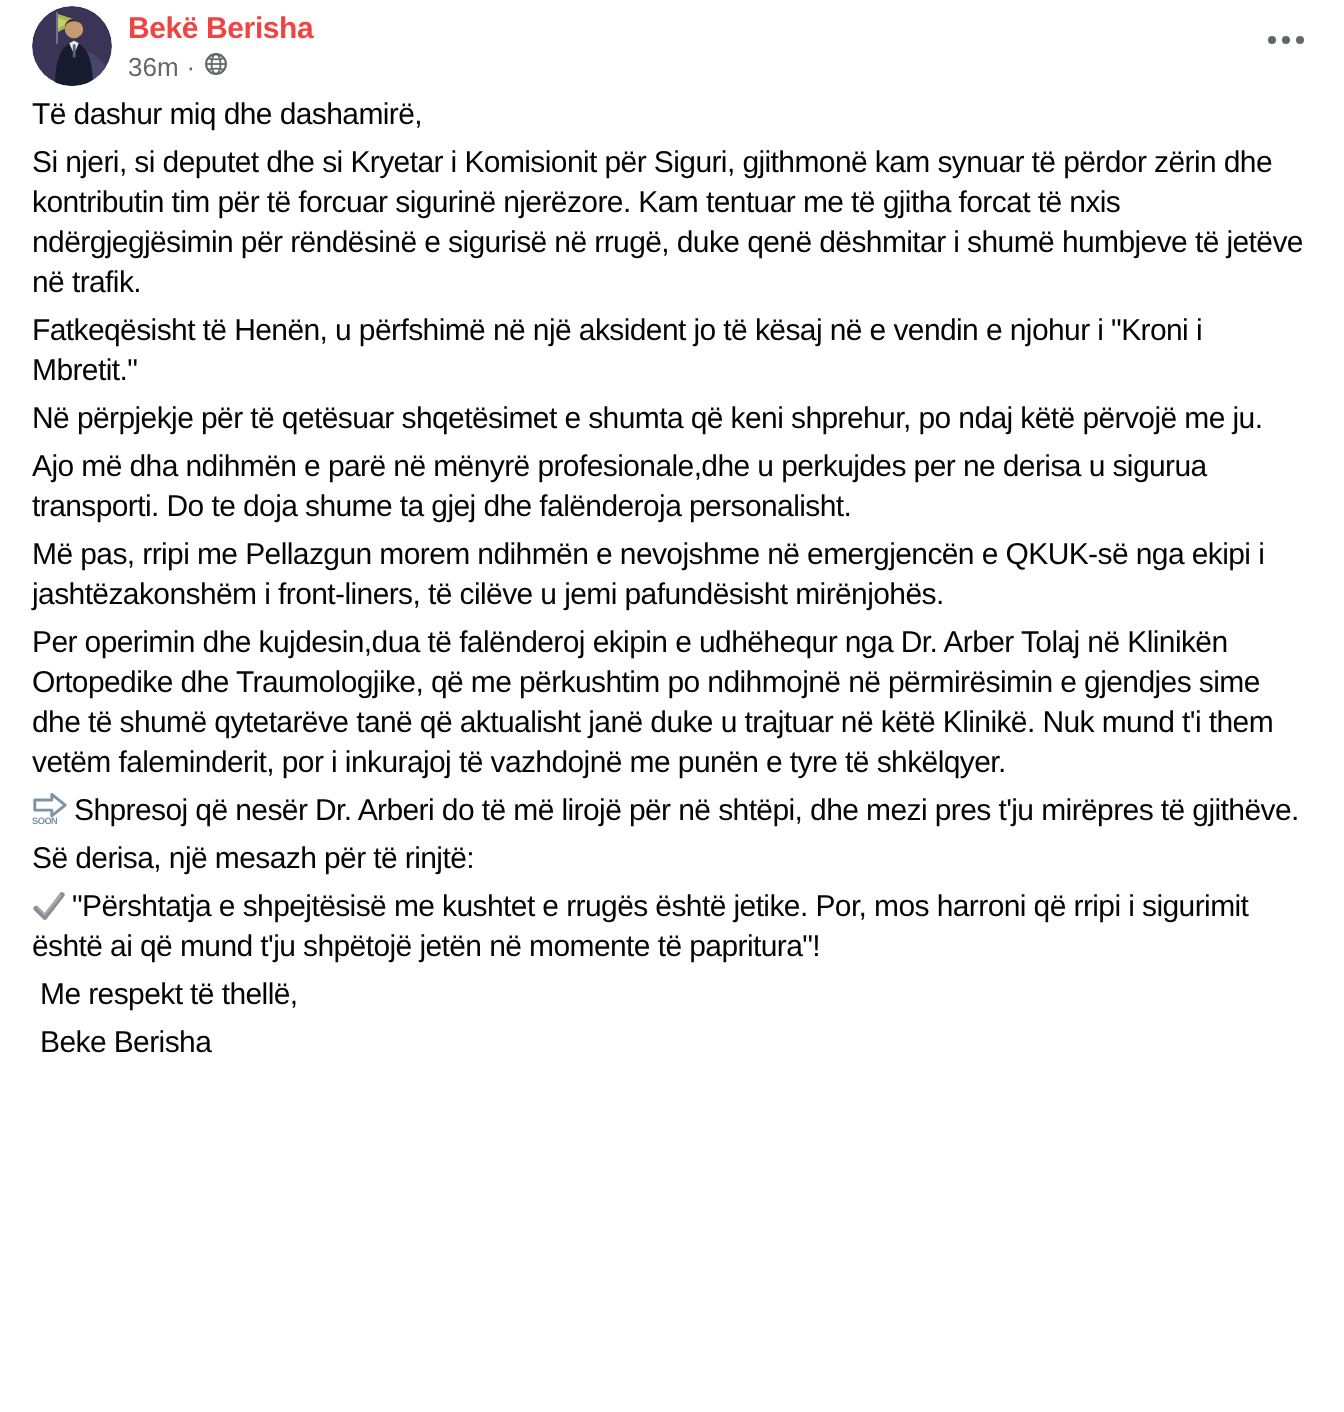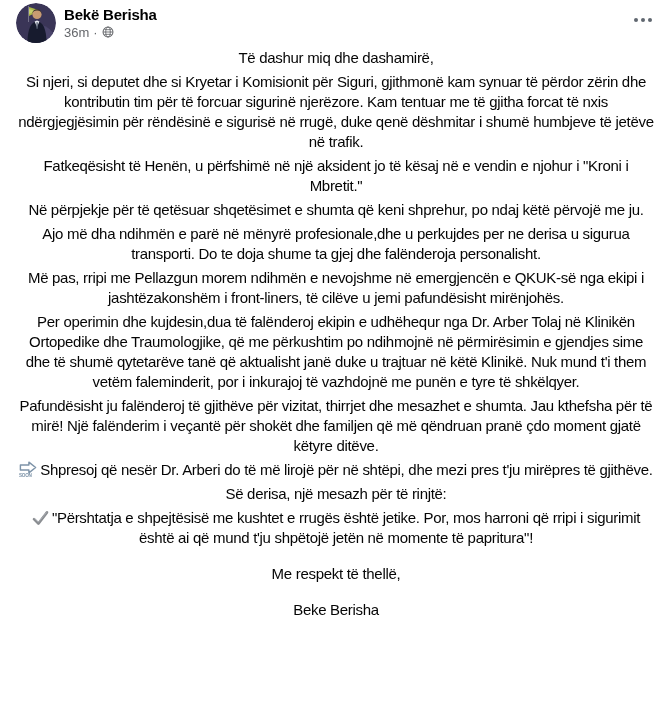--- a/index.html
+++ b/index.html
@@ -8,40 +8,40 @@
     font-family:"Liberation Sans", sans-serif; color:#050505; position:relative;
   }
   
   .header { display:flex; align-items:flex-start; padding:3px 16px 0 16px; position:relative; }
   .avatar {
     width:40px; height:40px; border-radius:50%; overflow:hidden; flex:0 0 40px; cursor:pointer;
   }
   .avatar svg { display:block; }
   .hmeta { margin-left:8px; padding-top:2px; }
   .author {
-    font-size:15px; font-weight:700; color:#000000; line-height:19px; cursor:pointer;
+    font-size:15px; font-weight:700; color:#ef4444; line-height:19px; cursor:pointer;
     letter-spacing:-0.2px;
   }
-  .meta-row { display:flex; gap:4px; font-size:13px; color:#65676b; line-height:16px; margin-top:1px; }
+  .meta-row { display:flex; align-items:center; gap:4px; font-size:13px; color:#65676b; line-height:16px; margin-top:1px; }
   .meta-row .sep { color:#65676b; }
   .globe { display:inline-block; margin-top:1px; }
   .more-btn {
     position:absolute; right:14px; top:8px; display:flex; gap:3px; padding:10px 6px;
     cursor:pointer; border-radius:4px;
   }
   .more-btn .dot { width:4px; height:4px; border-radius:50%; background:#606770; }
   
   .content {
     padding:5px 16px 0 16px; font-size:15px; line-height:20px; color:#050505;
     letter-spacing:-0.3px;
   }
-  .para { margin:0 0 4px 0;text-align:center; }
+  .para { margin:0 0 4px 0; }
   .inline-icon { display:inline-block; vertical-align:-3px; margin-right:3px; }
   .inline-icon svg { display:block; }
-  .sig-line { margin:16px; }
+  .sig-line { margin:4px; }
 </style>
 </head>
 <body>
 
 <div class="page">
 
   <div class="header">
     <div class="avatar">
       <svg width="40" height="40" viewBox="0 0 40 40">
         <circle cx="20" cy="20" r="20" fill="#3a3557"></circle>
@@ -79,21 +79,20 @@
   </div>
 
   <div class="content">
     <div class="para"><span>Të dashur miq dhe dashamirë,</span></div>
     <div class="para"><span>Si njeri, si deputet dhe si Kryetar i Komisionit për Siguri, gjithmonë kam synuar të përdor zërin dhe kontributin tim për të forcuar sigurinë njerëzore. Kam tentuar me të gjitha forcat të nxis ndërgjegjësimin për rëndësinë e sigurisë në rrugë, duke qenë dëshmitar i shumë humbjeve të jetëve në trafik.</span></div>
     <div class="para"><span>Fatkeqësisht të Henën, u përfshimë në një aksident jo të kësaj në e vendin e njohur i "Kroni i Mbretit."</span></div>
     <div class="para"><span>Në përpjekje për të qetësuar shqetësimet e shumta që keni shprehur, po ndaj këtë përvojë me ju.</span></div>
     <div class="para"><span>Ajo më dha ndihmën e parë në mënyrë profesionale,dhe u perkujdes per ne derisa u sigurua transporti. Do te doja shume ta gjej dhe falënderoja personalisht.</span></div>
     <div class="para"><span>Më pas, rripi me Pellazgun morem ndihmën e nevojshme në emergjencën e QKUK-së nga ekipi i jashtëzakonshëm i front-liners, të cilëve u jemi pafundësisht mirënjohës.</span></div>
     <div class="para"><span>Per operimin dhe kujdesin,dua të falënderoj ekipin e udhëhequr nga Dr. Arber Tolaj në Klinikën Ortopedike dhe Traumologjike, që me përkushtim po ndihmojnë në përmirësimin e gjendjes sime dhe të shumë qytetarëve tanë që aktualisht janë duke u trajtuar në këtë Klinikë. Nuk mund t'i them vetëm faleminderit, por i inkurajoj të vazhdojnë me punën e tyre të shkëlqyer.</span></div>
-    <div class="para"><span>Pafundësisht ju falënderoj të gjithëve për vizitat, thirrjet dhe mesazhet e shumta. Jau kthefsha për të mirë! Një falënderim i veçantë për shokët dhe familjen që më qëndruan pranë çdo moment gjatë këtyre ditëve.</span></div>
 
     <div class="para">
       <span class="inline-icon">
         <svg width="18" height="17" viewBox="0 0 20 19">
           <path d="M1.5 4.5 h9.5 v-3.2 l7.5 6 -7.5 6 v-3.2 h-9.5 Z" fill="none" stroke="#7d93a8" stroke-width="1.6" stroke-linejoin="round"></path>
           <text x="7" y="18" font-size="5.2" font-family="Liberation Sans, sans-serif" font-weight="bold" text-anchor="middle" fill="#7d93a8">SOON</text>
         </svg>
       </span><span>Shpresoj që nesër Dr. Arberi do të më lirojë për në shtëpi, dhe mezi pres t'ju mirëpres të gjithëve.</span>
     </div>
 

